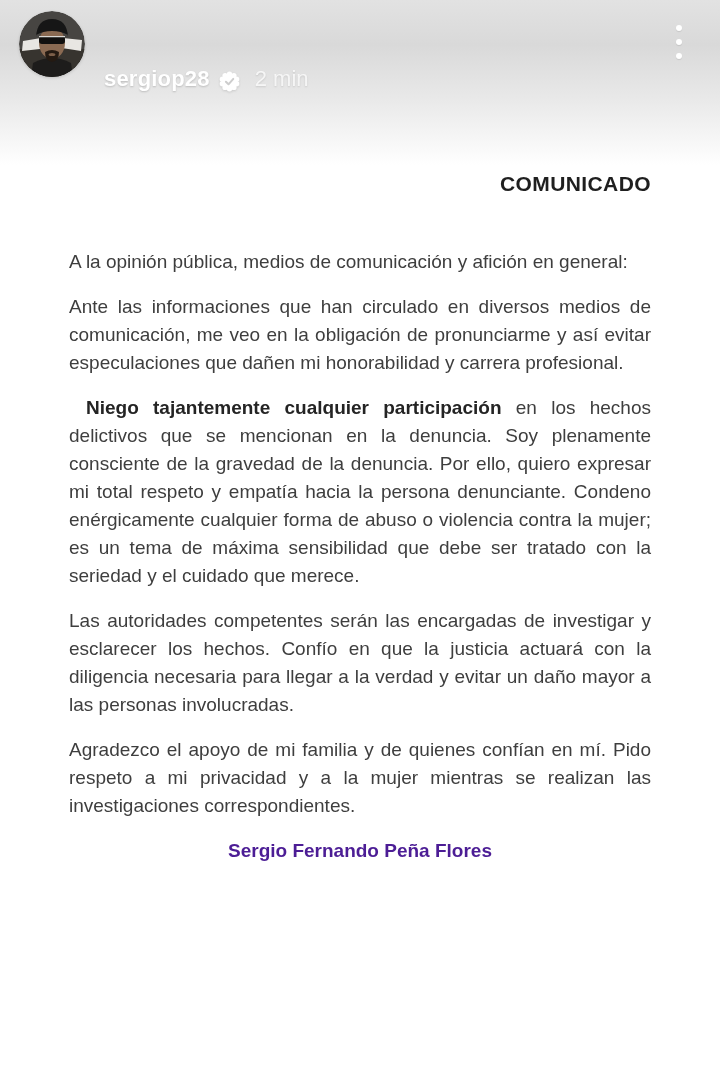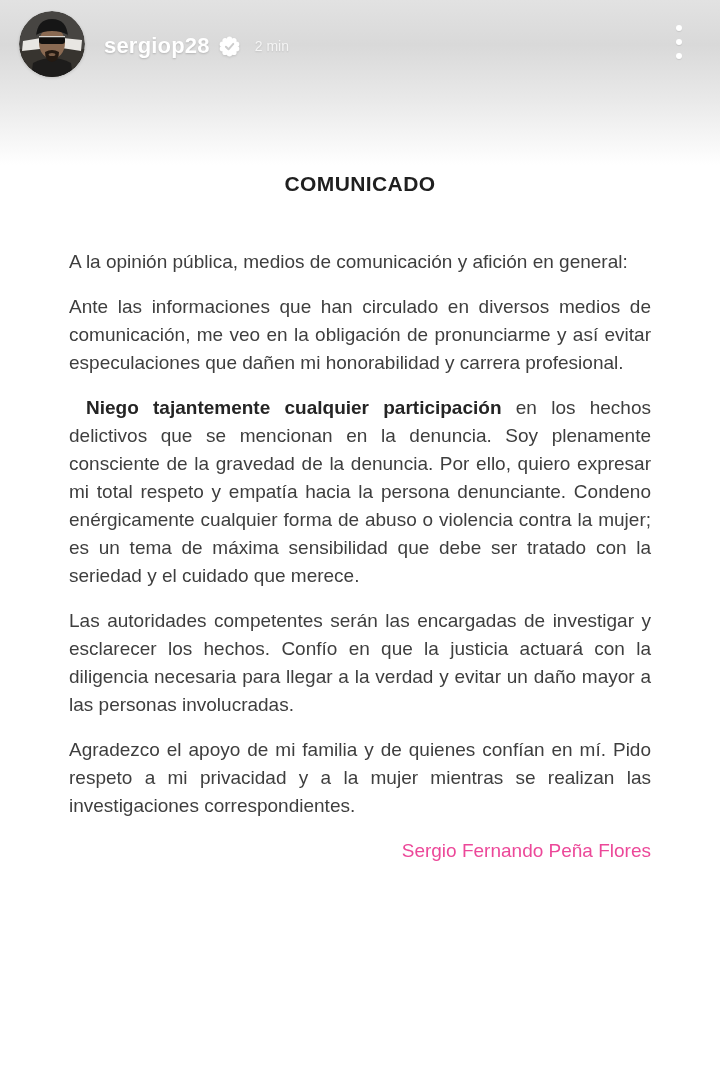--- a/index.html
+++ b/index.html
@@ -33,39 +33,39 @@
     width: 66px; height: 66px;
     border-radius: 50%;
     overflow: hidden;
     box-shadow: 0 1px 3px rgba(0,0,0,0.15);
   }
   .header-id {
     position: absolute;
     left: 104px; top: 0;
     height: 92px;
     display: flex;
-    align-items: center;
+    align-items: flex-end;
   }
   .username {
     color: #ffffff;
     font-size: 22px;
     font-weight: 700;
     letter-spacing: 0.2px;
     text-shadow: 0 1px 2px rgba(0,0,0,0.18);
   }
   .verified-wrap {
     margin-left: 9px;
     display: inline-flex;
     align-items: center;
     filter: drop-shadow(0 1px 1px rgba(0,0,0,0.12));
   }
   .timestamp {
     margin-left: 15px;
     color: rgba(255,255,255,0.78);
-    font-size: 14px;
+    font-size: 22px;
     font-weight: 400;
     text-shadow: 0 1px 2px rgba(0,0,0,0.12);
   }
   .menu-dots {
     position: absolute;
     right: 36px; top: 23px;
     display: flex;
     flex-direction: column;
     gap: 8px;
     padding: 2px;
@@ -78,44 +78,44 @@
     box-shadow: 0 1px 1px rgba(0,0,0,0.1);
   }
 
   
   .document {
     position: absolute;
     top: 0; left: 0; right: 0; bottom: 0;
     padding: 170px 69px 0 69px;
   }
   .doc-title {
-    text-align: center;
+    text-align: right;
     font-size: 21px;
     font-weight: 700;
     color: #1f1f1f;
     letter-spacing: 0.4px;
     margin: 0 0 50px 0;
     line-height: 28px;
   }
   .doc-para {
     font-size: 19px;
     line-height: 28px;
     color: #3e3e3e;
     text-align: justify;
     margin: 0 0 17px 0;
   }
   .doc-para strong {
     font-weight: 700;
     color: #242424;
     margin-left: 17px;
   }
   .doc-para.bold {
-    font-weight: 400;
-    color: #ec4899;
-    text-align: right;
+    font-weight: 700;
+    color: #4c1d95;
+    text-align: center;
   }
 </style>
 </head>
 <body>
 
 <div class="document">
   <h1 class="doc-title">COMUNICADO</h1>
   <div>
       <p class="doc-para">A la opinión pública, medios de comunicación y afición en general:</p>
       <p class="doc-para">Ante las informaciones que han circulado en diversos medios de comunicación, me veo en la obligación de pronunciarme y así evitar especulaciones que dañen mi honorabilidad y carrera profesional.</p>

